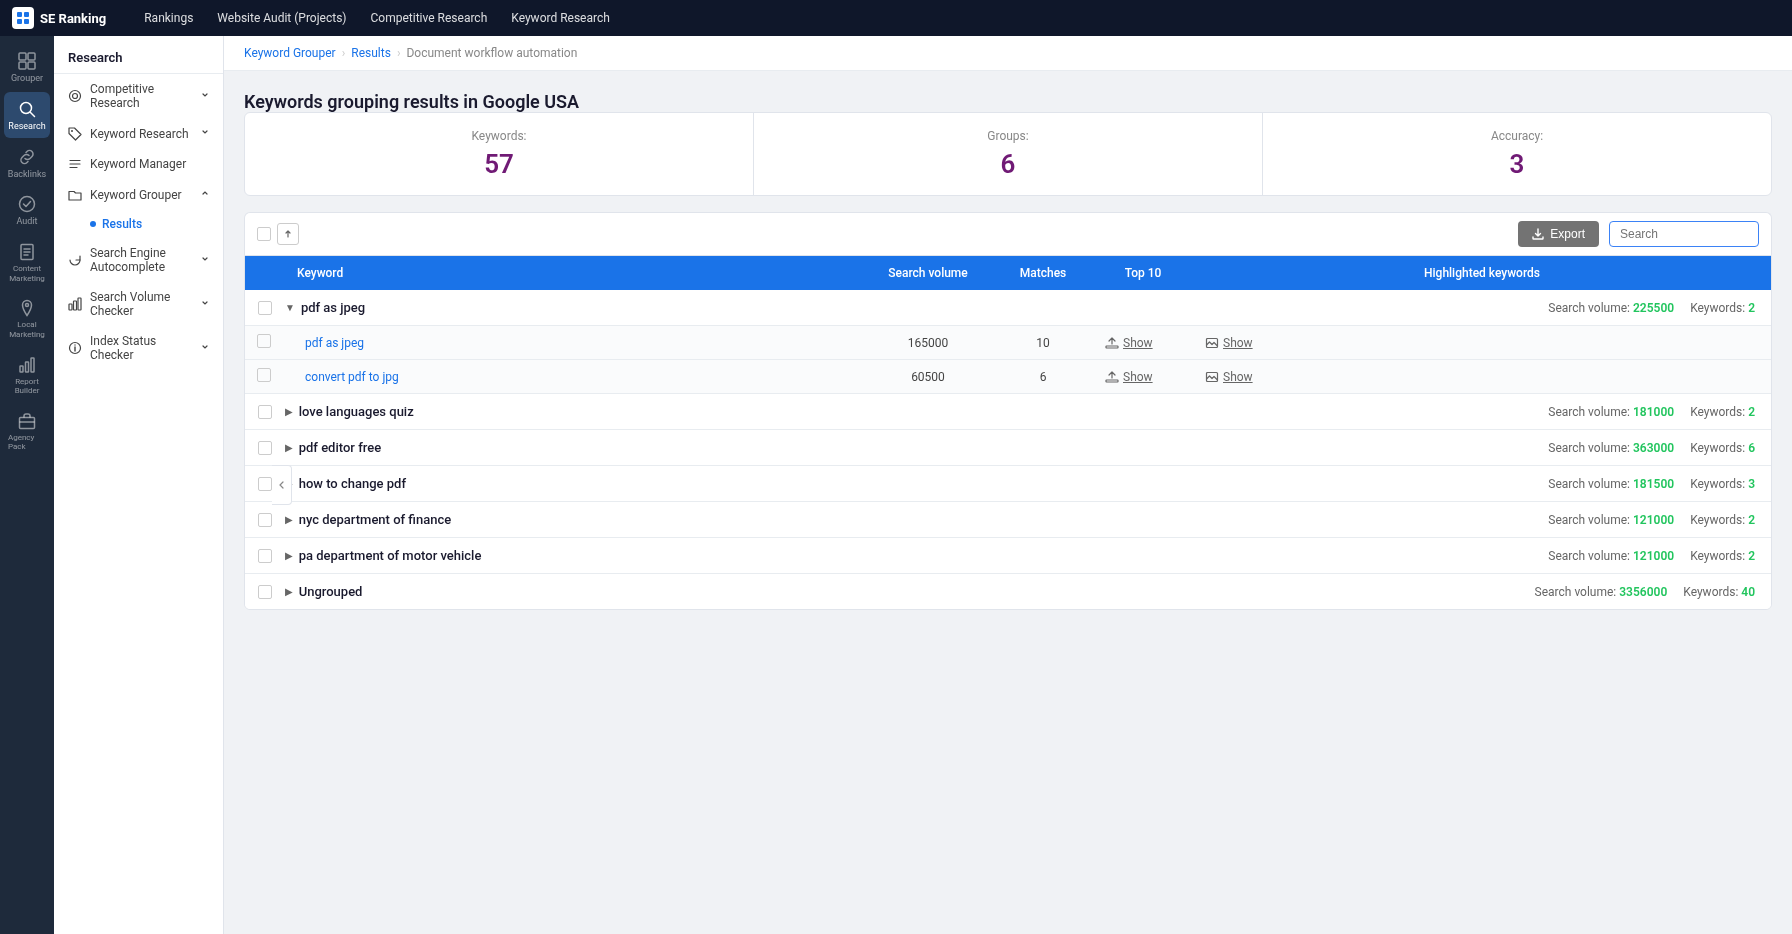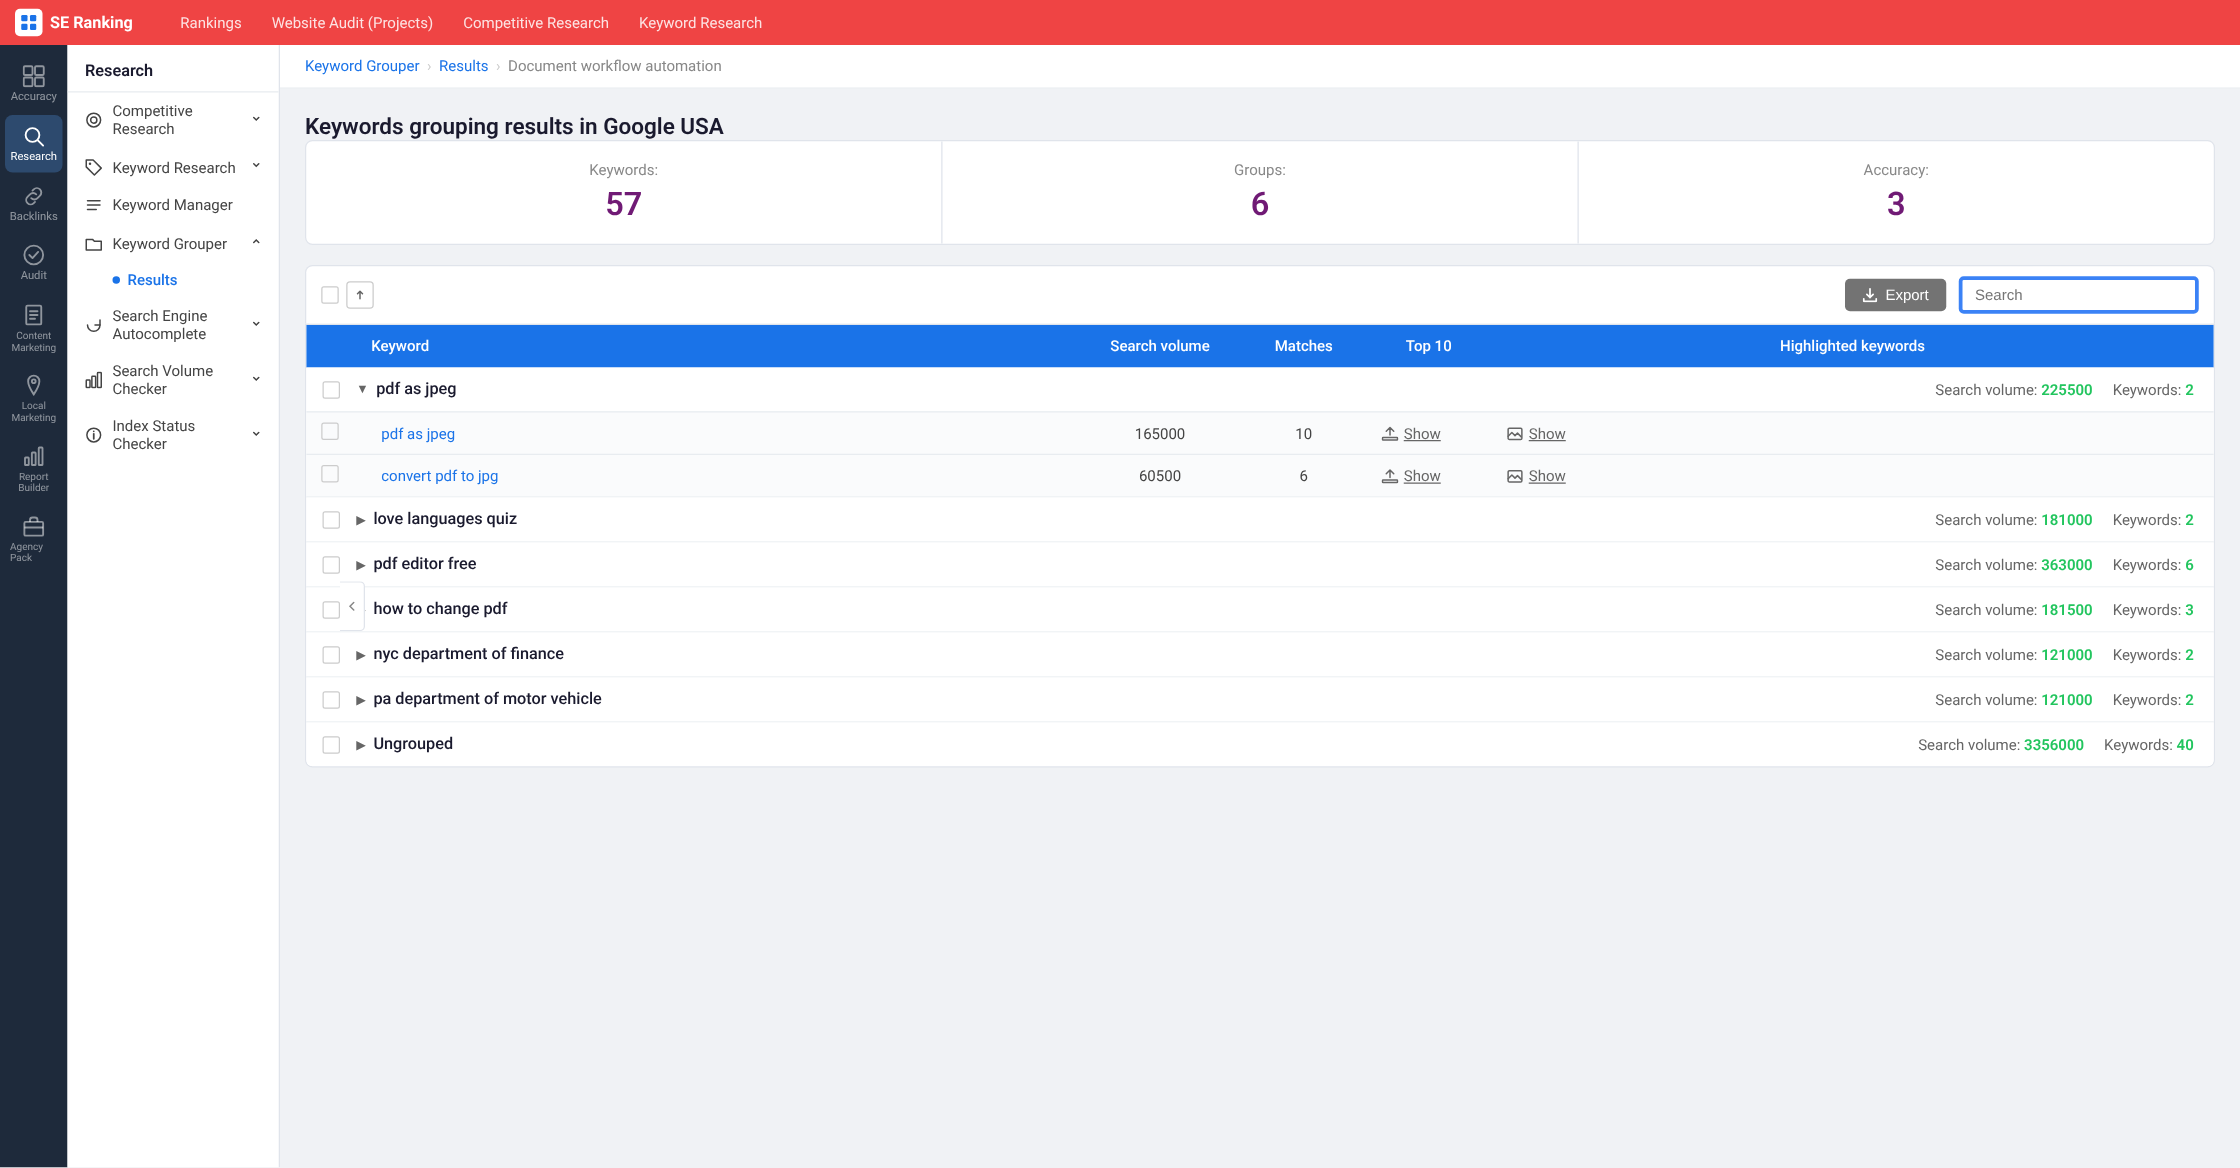--- a/index.html
+++ b/index.html
@@ -1,20 +1,20 @@
 <!DOCTYPE html>
 <html><head>
   <meta charset="utf-8">
   <style>
     * { box-sizing: border-box; margin: 0; padding: 0; }
     body { font-family: -apple-system, BlinkMacSystemFont, 'Segoe UI', Roboto, sans-serif; font-size: 13px; background: #f0f2f5; display: flex; flex-direction: column; height: 100vh; overflow: hidden; }
 
     
     .top-nav {
-      background: #ef4444;
+      background: #0f172a;
       height: 36px;
       display: flex;
       align-items: center;
       padding: 0 12px;
       gap: 20px;
       flex-shrink: 0;
       z-index: 100;
     }
     .top-nav-logo {
       display: flex; align-items: center; gap: 6px; color: white; font-weight: 700; font-size: 13px;
@@ -91,21 +91,21 @@
     .toolbar {
       display: flex; align-items: center; justify-content: space-between; margin-bottom: 0; background: white; border: 1px solid #e0e4eb; border-bottom: none; border-radius: 6px 6px 0 0; padding: 8px 12px;
     }
     .toolbar-left { display: flex; align-items: center; gap: 6px; }
     .checkbox-small { width: 14px; height: 14px; border: 1px solid #ccc; border-radius: 2px; display: inline-flex; align-items: center; justify-content: center; cursor: pointer; }
     .sort-btn { width: 22px; height: 22px; border: 1px solid #ccc; border-radius: 3px; display: flex; align-items: center; justify-content: center; cursor: pointer; background: white; }
     .export-btn {
       background: #737373; color: white; border: none; padding: 6px 14px; border-radius: 4px; cursor: pointer; font-size: 12px; display: flex; align-items: center; gap: 6px; font-weight: 500;
     }
     .search-input {
-      border: 3px solid #3b82f6; border-radius: 4px; padding: 5px 10px; font-size: 12px; width: 192px; outline: none; color: #888;
+      border: 1px solid #3b82f6; border-radius: 4px; padding: 5px 10px; font-size: 12px; width: 150px; outline: none; color: #888;
     }
 
     
     .results-table { background: white; border: 1px solid #e0e4eb; border-radius: 0 0 6px 6px; overflow: hidden; }
     .table-header {
       display: grid; grid-template-columns: 40px 1fr 130px 100px 100px 1fr; background: #1a73e8; color: white; font-size: 12px; font-weight: 500; align-items: center;
     }
     .th { padding: 10px 12px; }
     .th.center { text-align: center; }
 
@@ -160,21 +160,21 @@
 <div class="app-body">
 
   <div class="icon-sidebar">
     <div class="icon-sidebar-item">
       <svg viewBox="0 0 18 18" fill="none">
         <rect x="1" y="1" width="7" height="7" rx="1" stroke="currentColor" stroke-width="1.5"></rect>
         <rect x="10" y="1" width="7" height="7" rx="1" stroke="currentColor" stroke-width="1.5"></rect>
         <rect x="1" y="10" width="7" height="7" rx="1" stroke="currentColor" stroke-width="1.5"></rect>
         <rect x="10" y="10" width="7" height="7" rx="1" stroke="currentColor" stroke-width="1.5"></rect>
       </svg>
-      <span>Accuracy</span>
+      <span>Grouper</span>
     </div>
     <div class="icon-sidebar-item active">
       <svg viewBox="0 0 18 18" fill="none">
         <circle cx="8" cy="8" r="5.5" stroke="currentColor" stroke-width="1.5"></circle>
         <line x1="12.5" y1="12.5" x2="16.5" y2="16.5" stroke="currentColor" stroke-width="1.5" stroke-linecap="round"></line>
       </svg>
       <span>Research</span>
     </div>
     <div class="icon-sidebar-item">
       <svg viewBox="0 0 18 18" fill="none">

